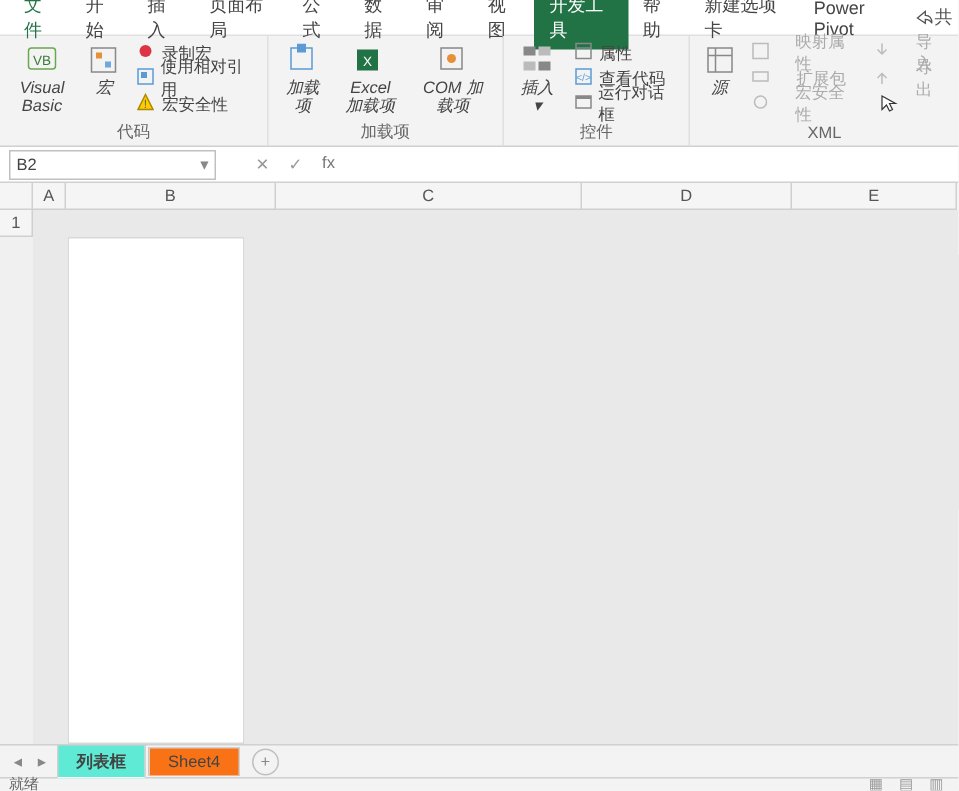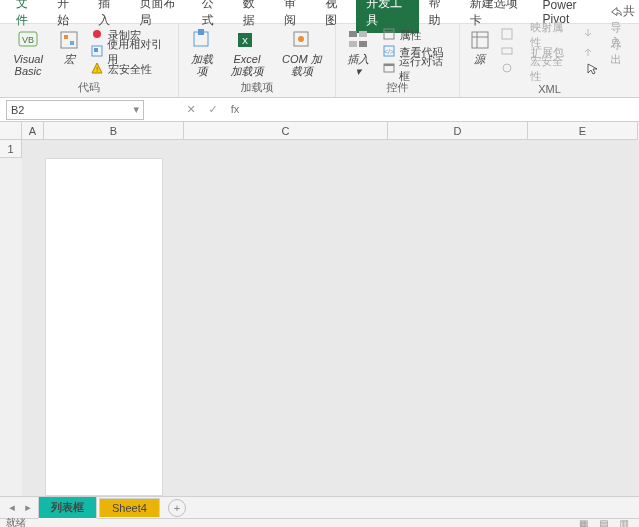--- a/index.html
+++ b/index.html
@@ -80,21 +80,20 @@
   }
   .mini.disabled { color:#aaa;gap:16px; }
   .mini .mic { width:14px;height:14px; display:inline-block; }
   svg { display:block; }
   .namebox-row {
     height: 24px;
     display:flex;
     align-items:center;
     border-bottom:1px solid #d0d0d0;
     background:#fff;
-    gap:16px;
   }
   .namebox {
     width:138px; height:20px; margin:2px 0 2px 6px;
     border:1px solid #c0c0c0;
     display:flex; align-items:center;
     padding:0 4px;
     font-size:11px;
     justify-content:space-between;
   }
   .nb-btns { display:flex; gap:8px; margin-left:24px; color:#999;}
@@ -149,24 +148,24 @@
     padding-left:4px;
     gap:0;
   }
   .nav-btn { width:16px;text-align:center;color:#888;cursor:pointer;font-size:11px;}
   .sheet-tab {
     padding:3px 12px;
     border:1px solid #d0d0d0;
     border-bottom:none;
     margin-left:2px;
     font-size:11px;
-    background:#eab308;
+    background:#f97316;
     cursor:pointer;
   }
-  .sheet-tab.active { background:#14b8a6; border-bottom:1px solid #fff; font-weight:bold;}
+  .sheet-tab.active { background:#5eead4; border-bottom:1px solid #fff; font-weight:bold;}
   .add-sheet {
     width:18px;height:18px;border:1px solid #c0c0c0;border-radius:50%;
     margin-left:8px; text-align:center; line-height:16px; color:#888;cursor:pointer;
   }
   .statusbar {
     height:9px;
     background:#f3f3f3;
     border-top:1px solid #d0d0d0;
     display:flex; align-items:center;
     font-size:10px; color:#666;

